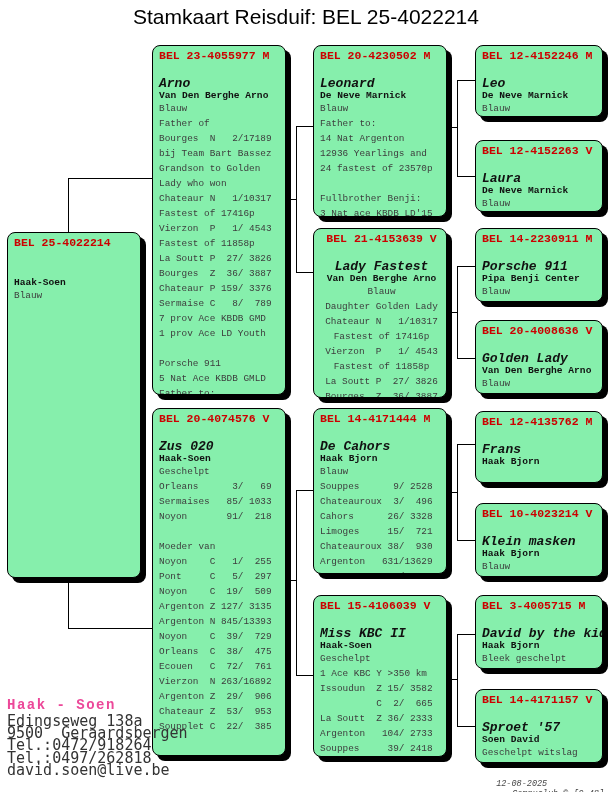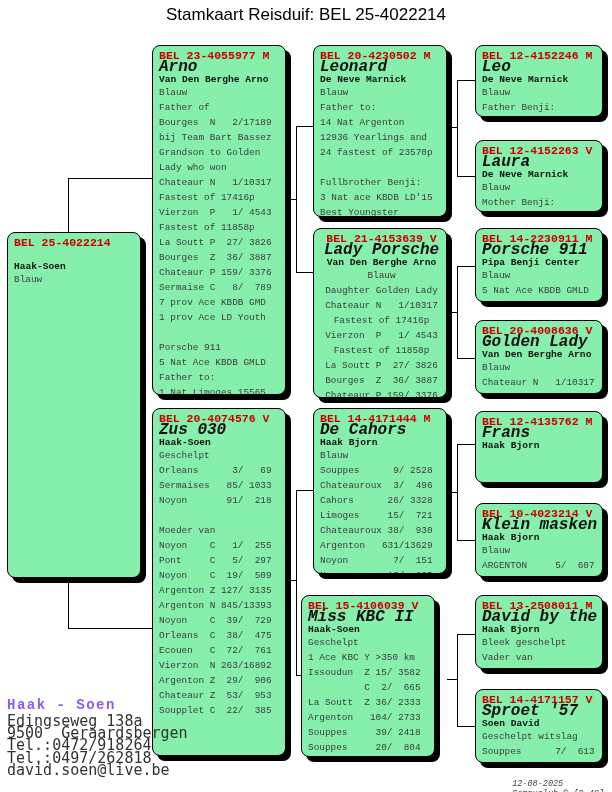--- a/index.html
+++ b/index.html
@@ -4,55 +4,55 @@
 <style>
   * { margin:0; padding:0; box-sizing:border-box; }
   html,body { background:#e8e8e8; }
   .page {
     position:relative; width:612px; height:792px; margin:0 auto;
     background:#ffffff; overflow:hidden;
     font-family:"Liberation Mono", monospace;
   }
   .title {
     position:absolute; top:5px; left:0; width:100%; text-align:center;
-    font-family:"Liberation Sans", sans-serif; font-size:17px; color:#000;
+    font-family:"Liberation Sans", sans-serif; font-size:21px; color:#000;
   }
   .box {
     position:absolute; background:#86efac; border:1.5px solid #000;
     border-radius:8px; box-shadow:5px 5px 0 #000;
     padding:3px 3px 0 6px; overflow:hidden;
   }
   .ring  { font-weight:bold; color:#cc0000; font-size:11.5px; line-height:13px; white-space:pre; }
-  .pname { font-weight:bold; font-style:italic; color:#111; font-size:16px; line-height:11.6px; min-height:11.6px; white-space:pre; }
+  .pname { font-weight:bold; font-style:italic; color:#111; font-size:13px; line-height:11.6px; min-height:11.6px; white-space:pre;margin-top:16px; }
   .owner { font-weight:bold; color:#111; font-size:9.6px; line-height:11.6px; min-height:11.6px; white-space:pre; }
   .plines{ font-family:inherit; color:#3d3d3d; font-size:9.4px; line-height:15px; white-space:pre; }
   .hl,.vl{ position:absolute; background:#000; }
   .hl{ height:1px; } .vl{ width:1px; }
   
   .b0 {left:7px;   top:232px; width:134px; height:346px;}
   .b1 {left:152px; top:45px;  width:134px; height:350px;}
   .b2 {left:152px; top:408px; width:134px; height:348px;}
   .b3 {left:313px; top:45px;  width:134px; height:172px;}
   .b4 {left:313px; top:228px; width:134px; height:170px;text-align:center;}
   .b5 {left:313px; top:408px; width:134px; height:166px;}
-  .b6 {left:301px; top:595px; width:134px; height:162px;}
+  .b6 {left:313px; top:595px; width:134px; height:162px;}
   .b7 {left:475px; top:45px;  width:128px; height:72px;}
   .b8 {left:475px; top:140px; width:128px; height:72px;}
   .b9 {left:475px; top:228px; width:128px; height:74px;}
   .b10{left:475px; top:320px; width:128px; height:74px;}
   .b11{left:475px; top:411px; width:128px; height:72px;}
   .b12{left:475px; top:503px; width:128px; height:74px;}
   .b13{left:475px; top:595px; width:128px; height:74px;}
   .b14{left:475px; top:689px; width:128px; height:74px;}
   .breeder { position:absolute; left:7px; top:697px; }
-  .breeder-name { font-weight:bold; font-size:14px; line-height:16px; color:#8b5cf6; letter-spacing:1.5px; white-space:pre; }
+  .breeder-name { font-weight:bold; font-size:14px; line-height:16px; color:#ec4899; letter-spacing:1.5px; white-space:pre; }
   .breeder-lines{ font-size:15px; line-height:12.2px; color:#333; white-space:pre; margin-top:2px; }
   .footer { position:absolute; right:8px; top:769px; font-style:italic; font-size:8.5px; color:#444; white-space:pre; }
   .footer span { margin-left:16px; }
-  .footer span:first-child { margin-left:16px; }
+  .footer span:first-child { margin-left:0; }
 </style>
 </head>
 <body>
 
 <div class="page">
 
   <div class="title">Stamkaart Reisduif: BEL 25-4022214</div>
 
   <div>
     <div class="vl" style="left:68px;top:178px;height:54px;"></div>
@@ -125,21 +125,21 @@
 1 Nat Limoges 15565
 9 Nat Ace KBDB LD'20
 Grandfather to:
 1 Nat Limoges 10319
 1 Nat Souillac 7514
 1 Nat Bourges 34315
 5 Nat Ace KBDB LD'20</pre>
   </div>
   <div class="box b2">
     <div class="ring">BEL 20-4074576 V</div>
-    <div class="pname">Zus 030</div>
+    <div class="pname">Zus 020</div>
     <div class="owner">Haak-Soen</div>
     <pre class="plines">Geschelpt
 Orleans      3/   69
 Sermaises   85/ 1033
 Noyon       91/  218
 
 Moeder van
 Noyon    C   1/  255
 Pont     C   5/  297
 Noyon    C  19/  509
@@ -165,21 +165,21 @@
 24 fastest of 23570p
 
 Fullbrother Benji:
 3 Nat ace KBDB LD'15
 Best Youngster
 Belgium on 5 Nat
 Best Youngster</pre>
   </div>
   <div class="box b4">
     <div class="ring">BEL 21-4153639 V</div>
-    <div class="pname">Lady Porsche</div>
+    <div class="pname">Lady Fastest</div>
     <div class="owner">Van Den Berghe Arno</div>
     <pre class="plines">Blauw
 Daughter Golden Lady
 Chateaur N   1/10317
 Fastest of 17416p
 Vierzon  P   1/ 4543
 Fastest of 11858p
 La Soutt P  27/ 3826
 Bourges  Z  36/ 3887
 Chateaur P 159/ 3376
@@ -258,21 +258,21 @@
   </div>
   <div class="box b12">
     <div class="ring">BEL 10-4023214 V</div>
     <div class="pname">Klein masken</div>
     <div class="owner">Haak Bjorn</div>
     <pre class="plines">Blauw
 ARGENTON     5/  607
 MONTRICHA   14/  266</pre>
   </div>
   <div class="box b13">
-    <div class="ring">BEL 13-2508011 M</div>
+    <div class="ring">BEL 3-4005715 M</div>
     <div class="pname">David by the kids</div>
     <div class="owner">Haak Bjorn</div>
     <pre class="plines">Bleek geschelpt
 Vader van
 Argenton N 20/ 9847</pre>
   </div>
   <div class="box b14">
     <div class="ring">BEL 14-4171157 V</div>
     <div class="pname">Sproet '57</div>
     <div class="owner">Soen David</div>

